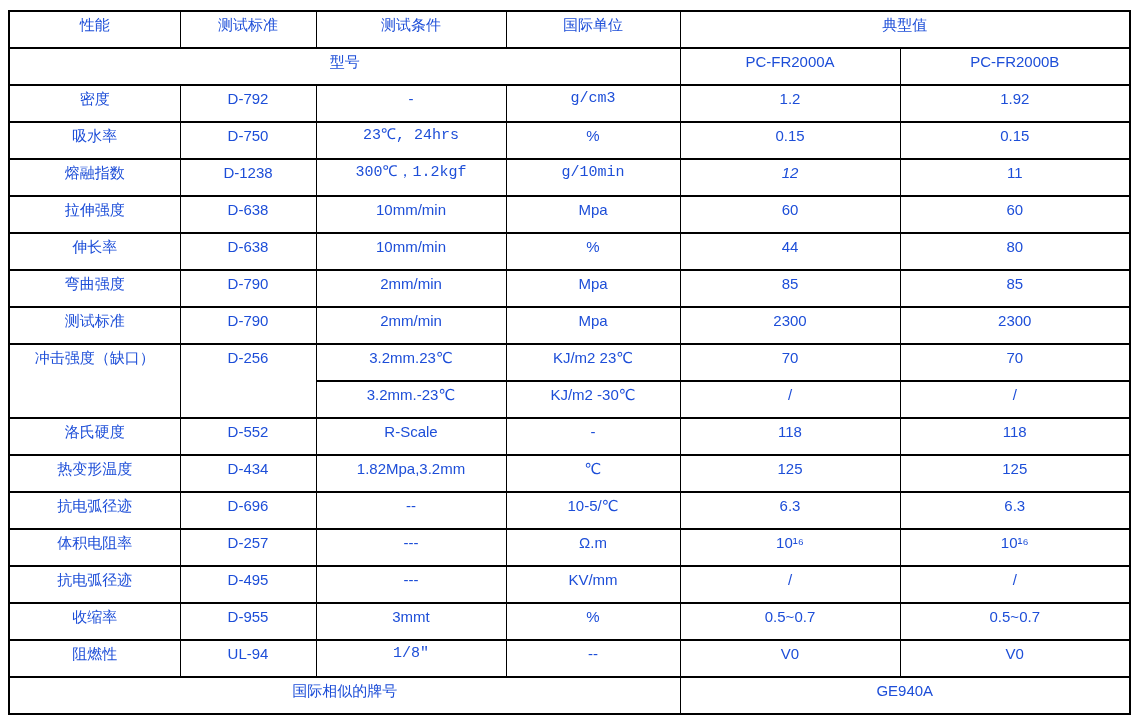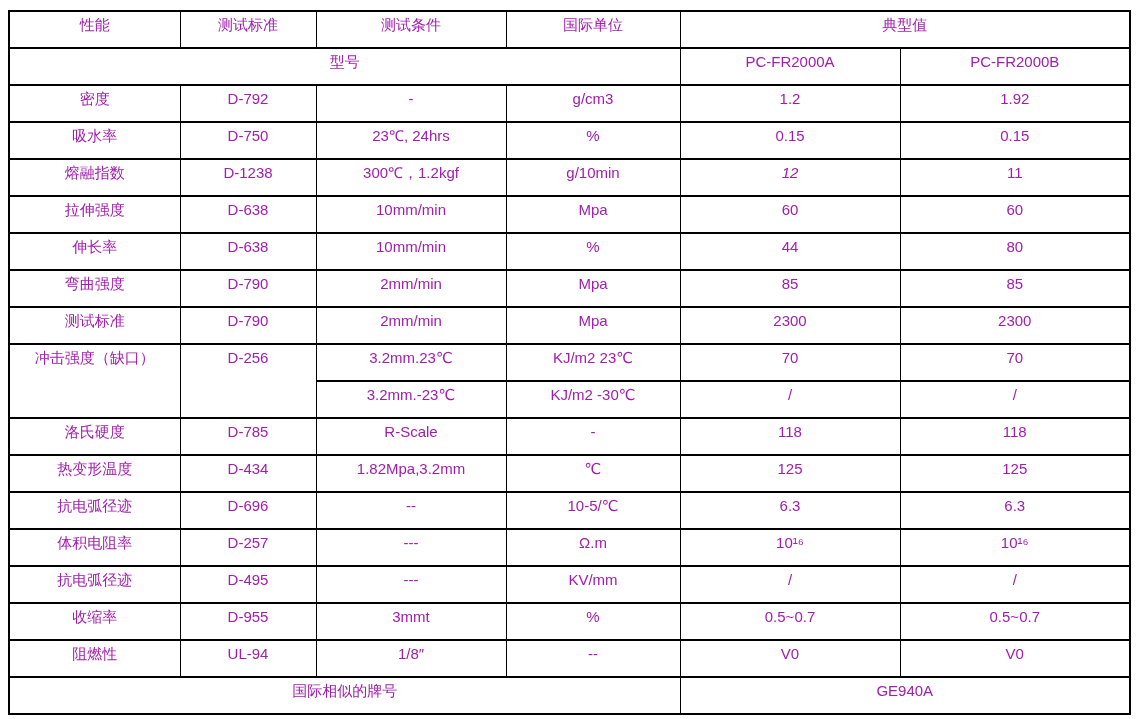--- a/index.html
+++ b/index.html
@@ -7,21 +7,21 @@
     padding: 0;
     background: #ffffff;
   }
   .page {
     position: relative;
     width: 1138px;
     height: 719px;
     background: #ffffff;
     overflow: hidden;
     font-family: "Liberation Sans", "DejaVu Sans", sans-serif;
-    color: #a21caf;
+    color: #1d4ed8;
   }
   table.props {
     position: absolute;
     left: 8px;
     top: 10px;
     width: 1121px;
     border-collapse: collapse;
     table-layout: fixed;
     border: 2px solid #000000;
   }
@@ -33,21 +33,21 @@
     vertical-align: top;
     text-align: center;
     font-size: 15px;
     font-weight: normal;
     line-height: 1.2;
     overflow: hidden;
     white-space: nowrap;
   }
   table.props tr { height: 37px; }
   
-  td.sf { font-family: Liberation Sans, sans-serif; font-size: 14px; }
+  td.sf { font-family: Liberation Mono, monospace; font-size: 14px; }
   
   td.vmid { vertical-align: middle; }
   
   td.padr  { padding-right: 88px; font-style: italic;  }
   td.padr2 { padding-right: 118px; }
 </style>
 </head>
 <body>
 
 <div class="page">
@@ -149,21 +149,21 @@
     </tr>
     <tr>
       <td>3.2mm.-23℃</td>
       <td>KJ/m2 -30℃</td>
       <td>/</td>
       <td>/</td>
     </tr>
 
     <tr>
       <td>洛氏硬度</td>
-      <td>D-785</td>
+      <td>D-552</td>
       <td>R-Scale</td>
       <td>-</td>
       <td>118</td>
       <td>118</td>
     </tr>
 
     <tr>
       <td>热变形温度</td>
       <td>D-434</td>
       <td>1.82Mpa,3.2mm</td>

